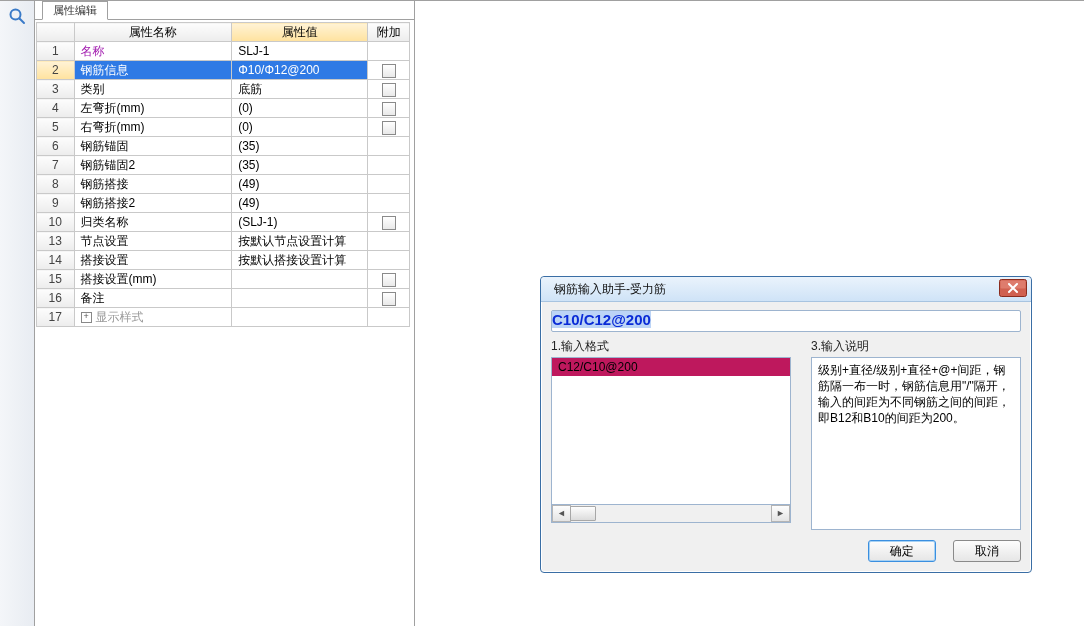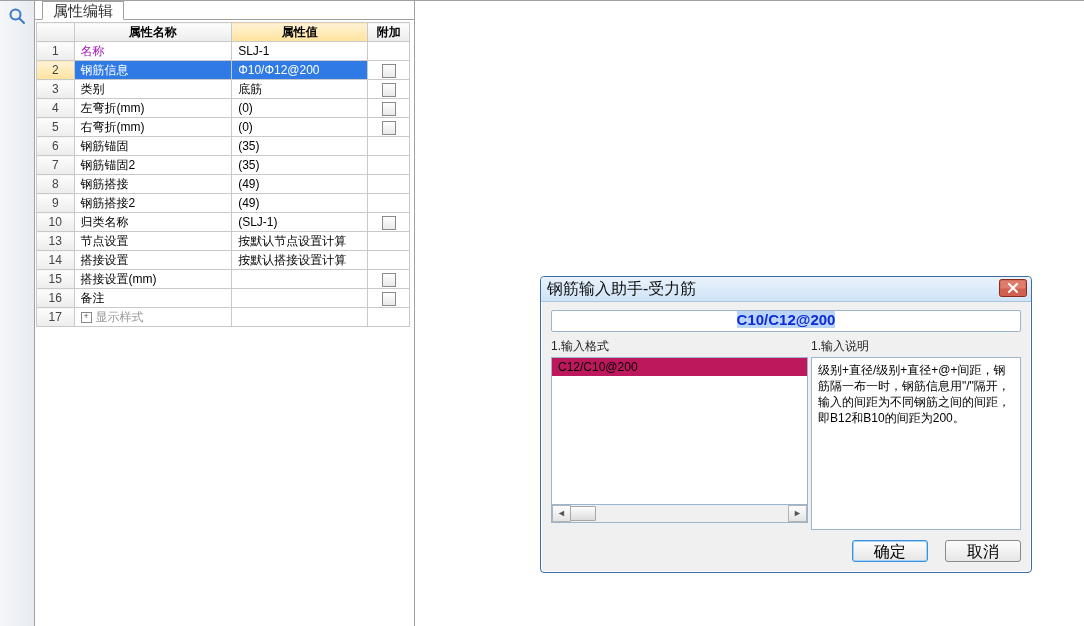--- a/index.html
+++ b/index.html
@@ -1,57 +1,57 @@
 <!DOCTYPE html>
 <html><head>
 <meta charset="utf-8">
 <style>
 html,body{margin:0;padding:0;width:1084px;height:626px;font-family:"Microsoft YaHei","SimSun",Arial,sans-serif;font-size:12px;background:#fff;color:#000;overflow:hidden}
 .workspace{position:relative;width:1084px;height:626px;border-top:1px solid #a0a0a0}
 .left-bar{position:absolute;left:0;top:0;width:34px;height:626px;border-right:1px solid #a0a0a0;background:linear-gradient(to right,#f4f6f9,#e8ecf2)}
 .left-bar .search-icon{display:block;margin:6px auto 0;width:18px;height:18px}
 .panel{position:absolute;left:34px;top:0;width:380px;height:626px;border-right:1px solid #a0a0a0}
 .panel-tab{position:relative;height:18px;padding-left:8px;border-bottom:1px solid #a0a0a0}
-.panel-tab-label{display:inline-block;height:17px;line-height:17px;padding:0 10px;border:1px solid #a0a0a0;border-bottom:1px solid #fff;background:#fff;font-size:15px;color:#333;position:relative;top:0}
+.panel-tab-label{display:inline-block;height:17px;line-height:17px;padding:0 10px;border:1px solid #a0a0a0;border-bottom:1px solid #fff;background:#fff;font-size:11px;color:#333;position:relative;top:0}
 .grid{border-collapse:collapse;width:374px;margin-top:2px;margin-left:2px}
 .grid th,.grid td{border:1px solid #c9c9c9;height:18px;line-height:18px;padding:0 6px;font-size:12px;text-align:left;white-space:nowrap;overflow:hidden}
-.grid th{background:linear-gradient(#fdfdfd,#ececec);font-weight:bold;text-align:center}
+.grid th{background:linear-gradient(#fdfdfd,#ececec);font-weight:normal;text-align:center}
 .grid th.val{background:linear-gradient(#fff3d6,#ffe29e)}
 .grid td.rownum{width:22px;text-align:center;background:linear-gradient(#fdfdfd,#ececec);color:#444}
 .grid td.name{width:160px}
 .grid td.val{width:122px}
 .grid td.add{width:22px;text-align:center}
 .grid tr.sel td.rownum{background:linear-gradient(#fff3d6,#ffe29e)}
 .grid tr.sel td.name,.grid tr.sel td.val{background:#2f7ae5;color:#fff}
 .grid a.link{color:#a21caf;text-decoration:none}
 .grid .muted{color:#9a9a9a}
 .chk{display:inline-block;width:12px;height:12px;border:1px solid #8a8a8a;background:linear-gradient(#fff,#e9e9e9);vertical-align:middle}
 .expand-box{display:inline-block;width:9px;height:9px;border:1px solid #888;line-height:7px;font-size:9px;text-align:center;color:#555;margin-right:4px;vertical-align:middle;background:#fff}
 
 .dialog{position:absolute;left:540px;top:275px;width:490px;border:1px solid #3a6ea5;border-radius:4px;background:#f0f0f0;box-shadow:0 0 0 1px #fff inset}
-.dlg-title{height:24px;line-height:24px;padding:0 6px;background:linear-gradient(#eaf3fc,#cfe3f7);border-bottom:1px solid #a8c4e0;border-radius:4px 4px 0 0;font-size:16px;color:#101010;position:relative}
+.dlg-title{height:24px;line-height:24px;padding:0 13px;background:linear-gradient(#eaf3fc,#cfe3f7);border-bottom:1px solid #a8c4e0;border-radius:4px 4px 0 0;font-size:12px;color:#101010;position:relative}
 .dlg-close{position:absolute;right:4px;top:2px;width:28px;height:18px}
 .dlg-body{padding:8px 10px 10px}
-.big-input{width:100%;height:22px;border:1px solid #9db4cf;border-radius:2px;background:#fff;text-align:center;font-size:15px;font-weight:bold;color:#0a2bd6;box-sizing:border-box}
+.big-input{width:100%;height:22px;border:1px solid #9db4cf;border-radius:2px;background:#fff;text-align:left;font-size:15px;font-weight:bold;color:#0a2bd6;box-sizing:border-box}
 .big-input span{background:#bcd4f6}
-.cols{display:flex;margin-top:6px;gap:3px}
+.cols{display:flex;margin-top:6px;gap:20px}
 .col-left{flex:1}
 .col-right{width:210px}
 .col-title{font-size:12px;color:#222;margin-bottom:2px}
 .listbox{border:1px solid #9db4cf;background:#fff;height:146px;overflow:auto;position:relative}
 .listbox .item{padding:2px 6px;font-size:12px}
 .listbox .item.sel{background:#be185d}
 .hscroll{height:17px;border:1px solid #9db4cf;border-top:none;background:#f0f0f0;position:relative}
 .hscroll .arrow{position:absolute;top:0;width:17px;height:15px;border:1px solid #b4b4b4;background:linear-gradient(#fdfdfd,#e4e4e4);font-size:9px;line-height:15px;text-align:center;color:#555}
 .hscroll .arrow.l{left:0}
 .hscroll .arrow.r{right:0}
 .hscroll .thumb{position:absolute;left:18px;top:1px;width:24px;height:13px;border:1px solid #a7a7a7;background:linear-gradient(#fdfdfd,#dcdcdc);border-radius:1px}
 .descbox{border:1px solid #9db4cf;background:#fff;height:163px;padding:4px 6px;font-size:12px;line-height:16px;color:#000}
 .dlg-buttons{text-align:right;padding:0 10px 10px}
-.dlg-buttons button{width:76px;height:22px;margin-left:14px;border:1px solid #8a8a8a;border-radius:3px;background:linear-gradient(#fdfdfd,#e6e6e6);font-size:16px;cursor:pointer}
+.dlg-buttons button{width:68px;height:22px;margin-left:14px;border:1px solid #8a8a8a;border-radius:3px;background:linear-gradient(#fdfdfd,#e6e6e6);font-size:12px;cursor:pointer}
 .dlg-buttons button.default{border:1px solid #3a8fe0;box-shadow:0 0 0 1px #a7d1f3 inset}
 </style>
 </head>
 <body>
 
 <div class="workspace">
 
   <div class="left-bar">
     <svg class="search-icon" viewBox="0 0 18 18">
         <circle cx="7.5" cy="7.5" r="5" fill="none" stroke="#3a7ac8" stroke-width="2"></circle>
@@ -184,21 +184,21 @@
           <div class="listbox" id="format-list">
               <div class="item sel">C12/C10@200</div>
             </div>
           <div class="hscroll">
             <div class="arrow l">◄</div>
             <div class="thumb"></div>
             <div class="arrow r">►</div>
           </div>
         </div>
         <div class="col-right">
-          <div class="col-title">1.输入说明</div>
+          <div class="col-title">3.输入说明</div>
           <div class="descbox">级别+直径/级别+直径+@+间距，钢筋隔一布一时，钢筋信息用"/"隔开，输入的间距为不同钢筋之间的间距，即B12和B10的间距为200。</div>
         </div>
       </div>
     </div>
     <div class="dlg-buttons">
       <button class="default">确定</button>
       <button>取消</button>
     </div>
   </div>
 

